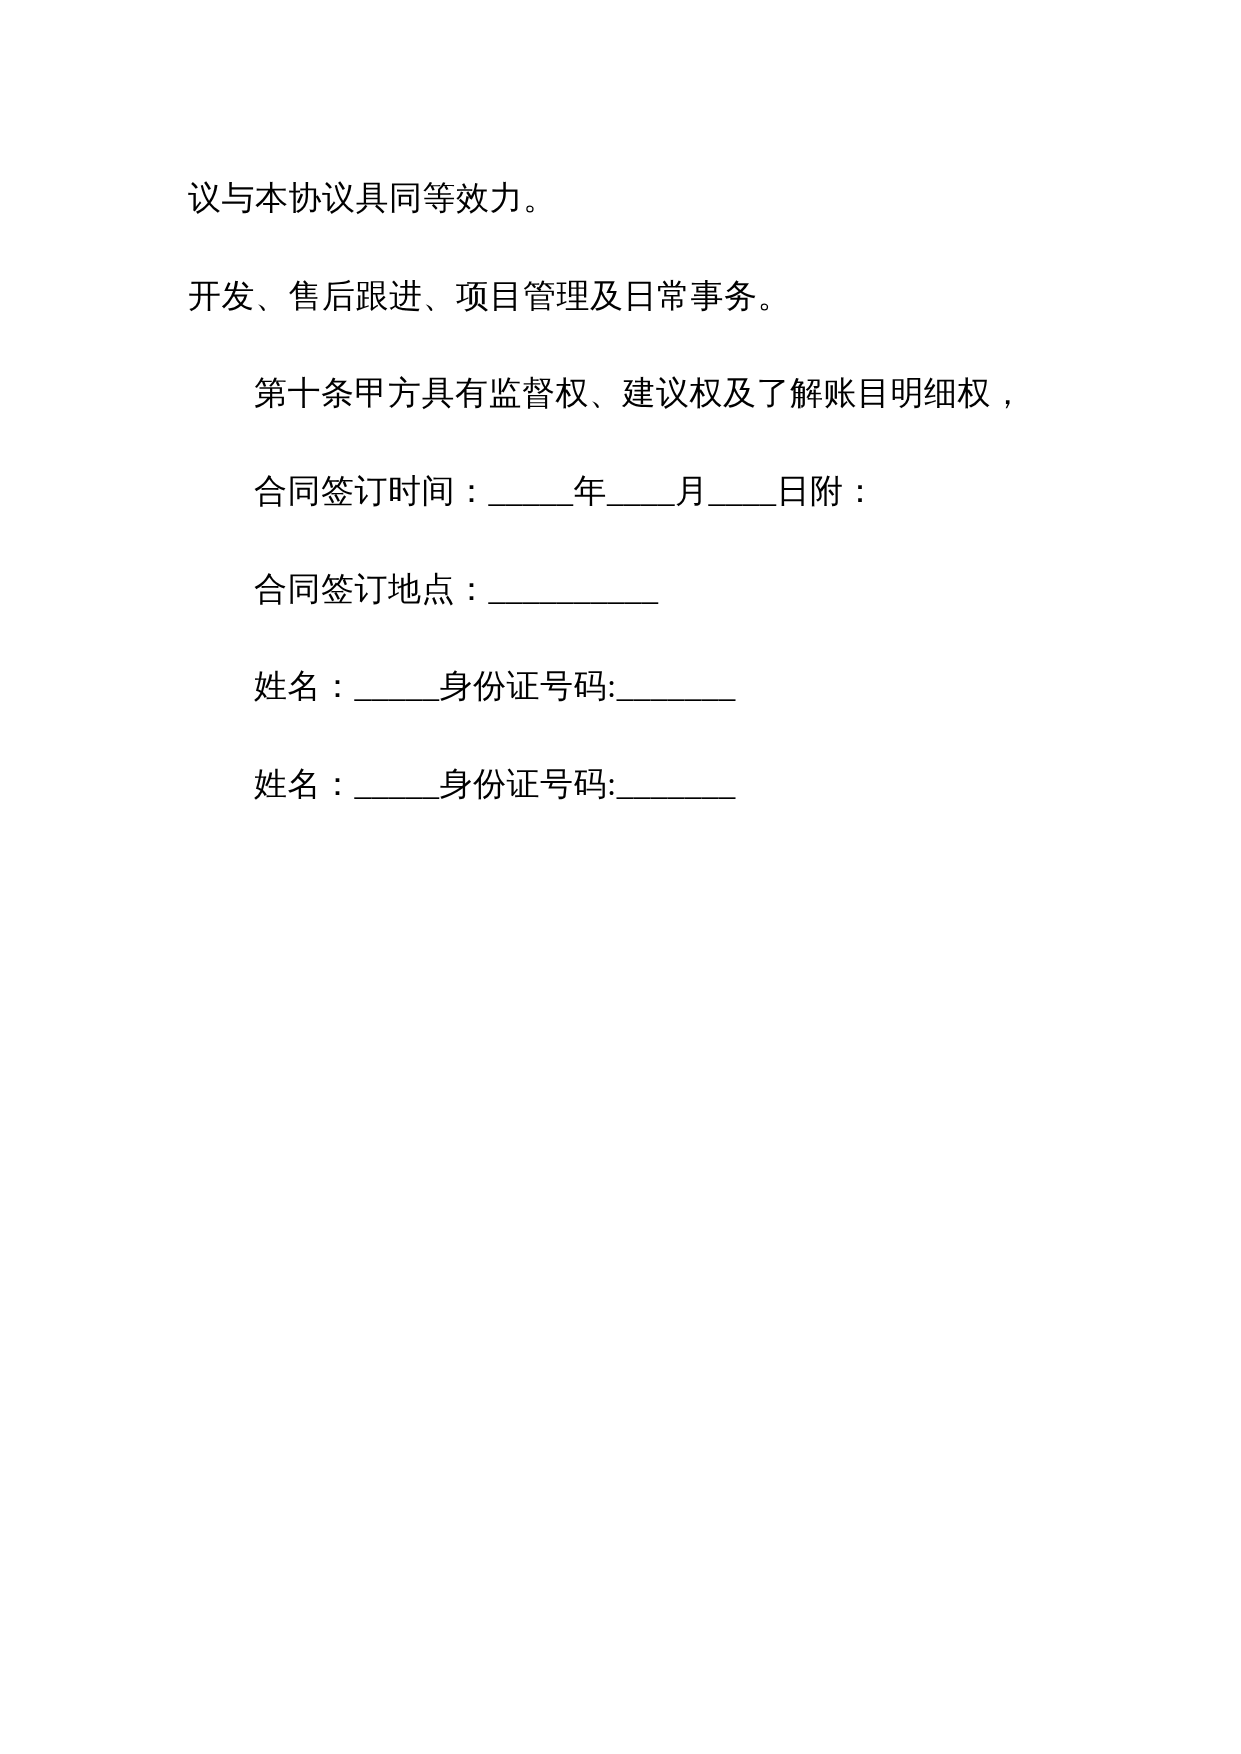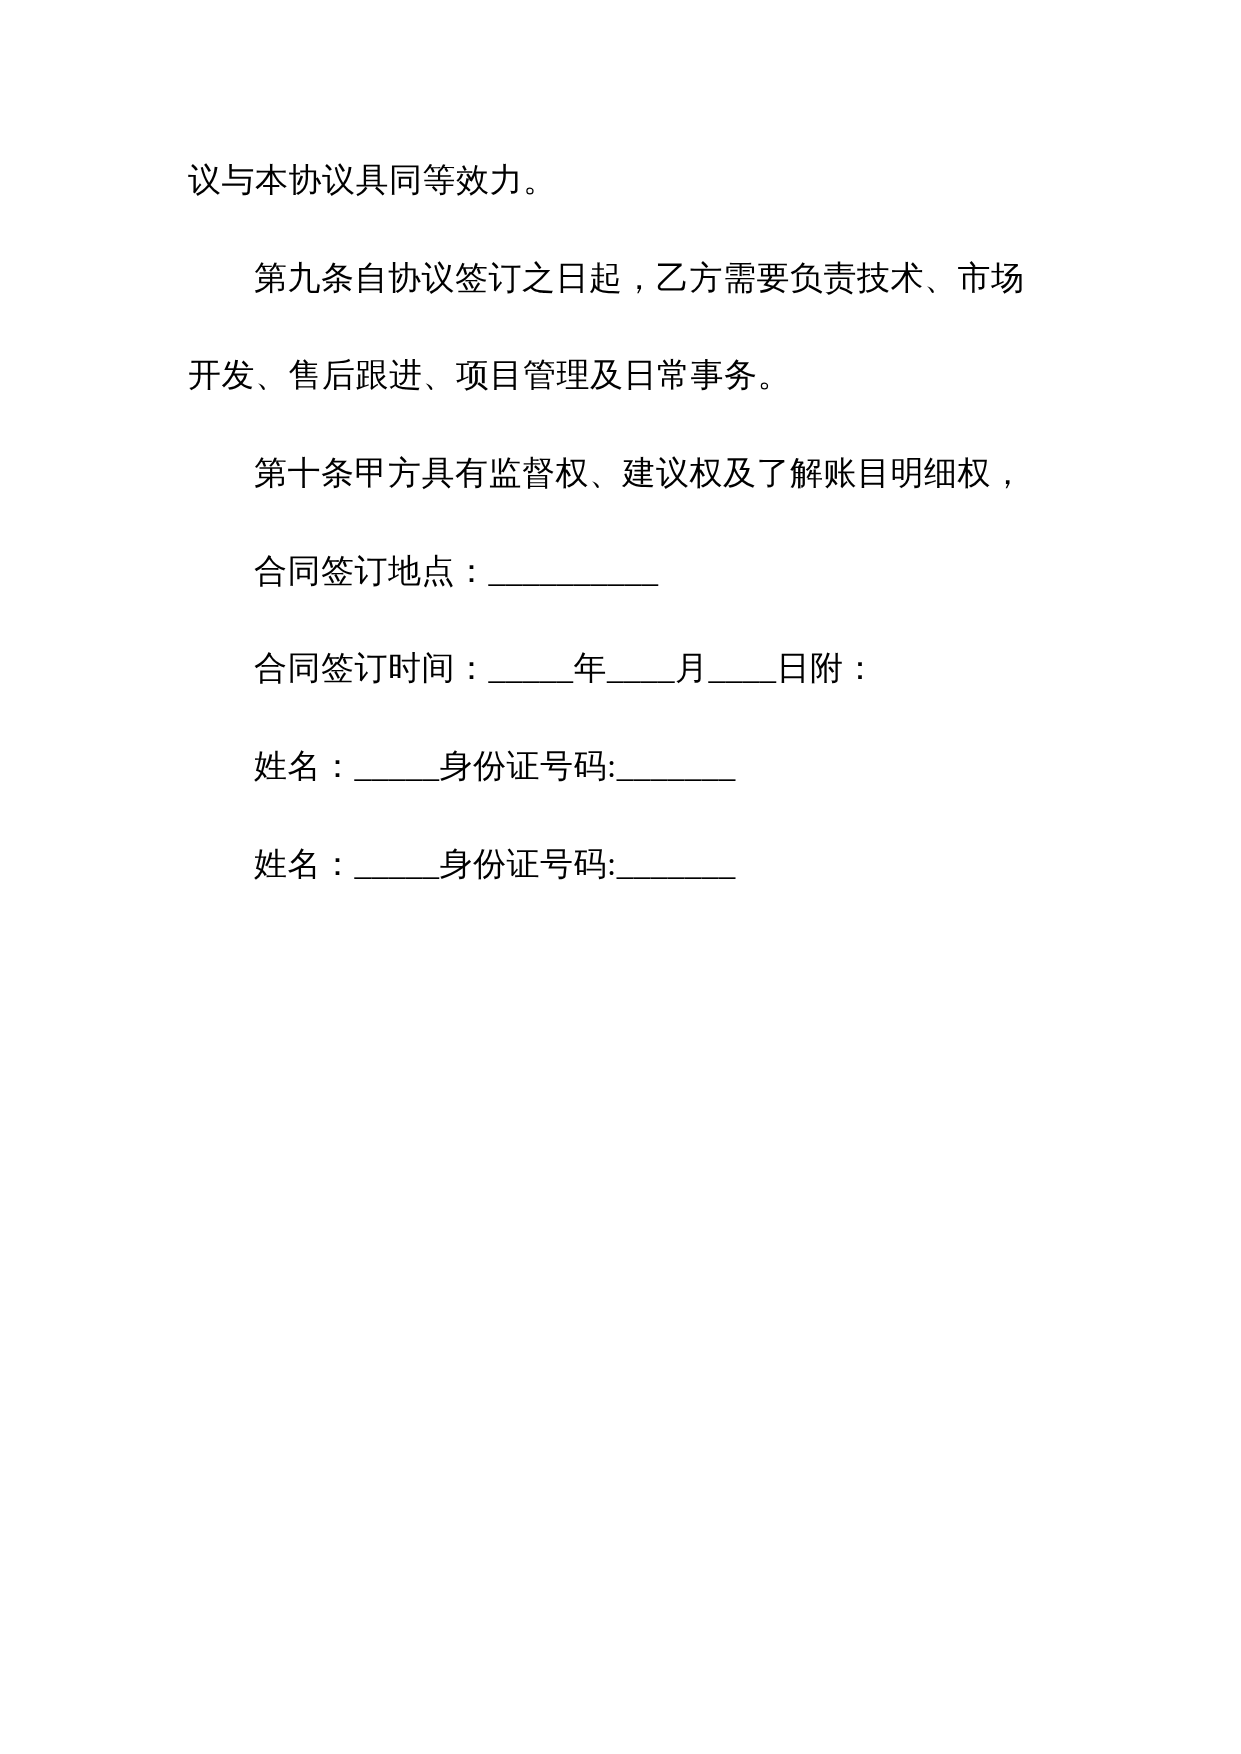--- a/index.html
+++ b/index.html
@@ -12,41 +12,40 @@
     width: 1241px;
     height: 1754px;
     background: #ffffff;
     overflow: hidden;
     font-family: "Liberation Serif", "DejaVu Serif", serif;
     color: #000000;
   }
   .doc-lines {
     position: absolute;
     left: 188px;
-    top: 132px;
+    top: 150px;
     width: 850px;
   }
   .doc-line {
     height: 97.7px;
     line-height: 97.7px;
     font-size: 33px;
     white-space: pre;
     letter-spacing: 0.5px;
   }
   .doc-line.indent {
     padding-left: 66px; 
   }
 </style>
 </head>
 <body>
 
 <div class="page" style="background: rgb(255, 255, 255); color: rgb(0, 0, 0);">
   <div class="doc-lines">
       <div class="doc-line">议与本协议具同等效力。</div>
-      <div class="doc-line indent">第九条自协议签订之日起，乙方需要负责技术、市场</div>
       <div class="doc-line">开发、售后跟进、项目管理及日常事务。</div>
       <div class="doc-line indent">第十条甲方具有监督权、建议权及了解账目明细权，</div>
+      <div class="doc-line indent">合同签订时间：_____年____月____日附：</div>
       <div class="doc-line indent">合同签订地点：__________</div>
-      <div class="doc-line indent">合同签订时间：_____年____月____日附：</div>
       <div class="doc-line indent">姓名：_____身份证号码:_______</div>
       <div class="doc-line indent">姓名：_____身份证号码:_______</div>
     </div>
 </div>
 
 </body></html>

